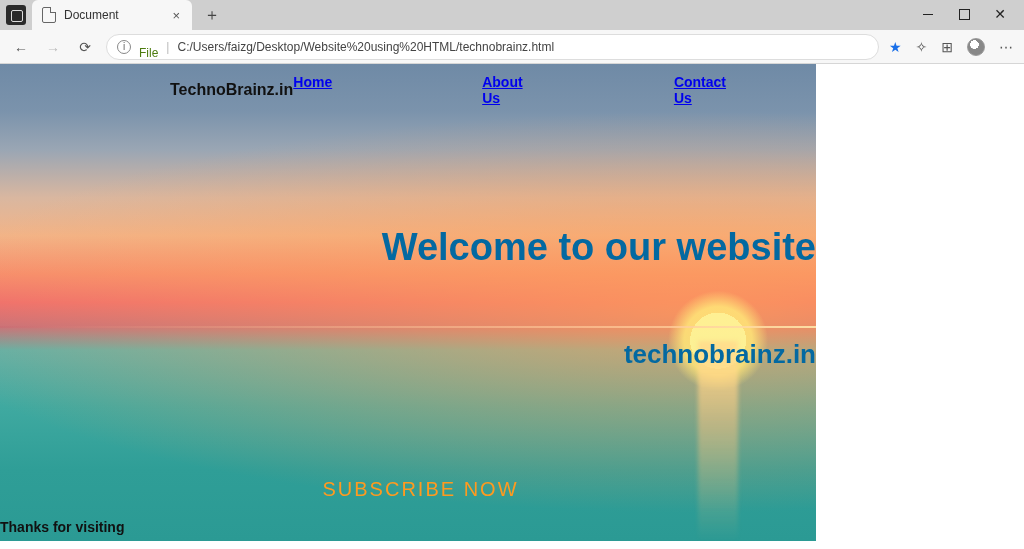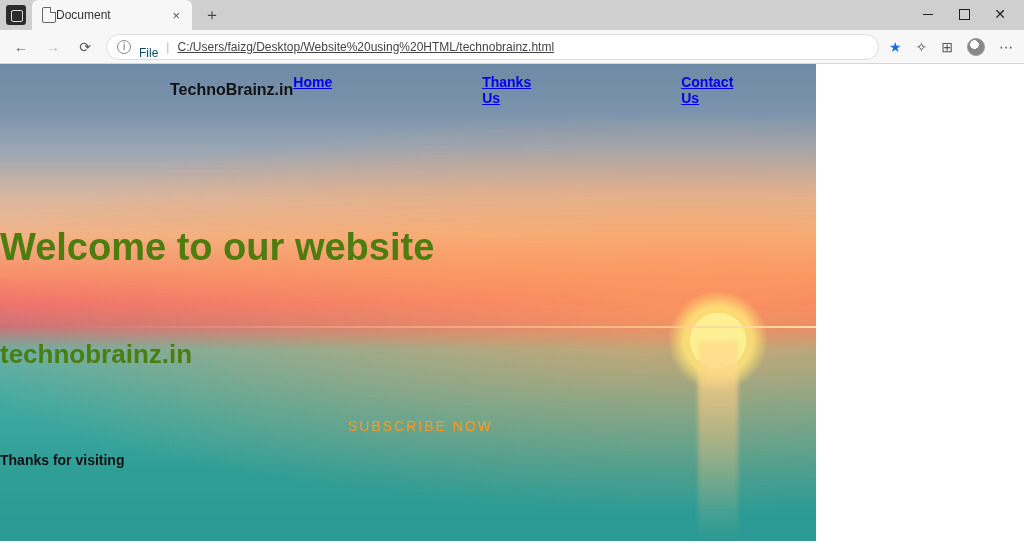--- a/index.html
+++ b/index.html
@@ -10,21 +10,21 @@
   .tabbar { display: flex; align-items: flex-end; height: 30px; background: #cfcfcf; padding: 0 6px 0 6px; }
   .tab-spacer-icon {
     width: 20px; height: 20px; background: #2b2b2b; border-radius: 3px;
     margin-right: 6px; align-self: center; position: relative;
   }
   .tab-spacer-icon::after{
     content:""; position:absolute; left:5px; top:5px; width:10px; height:10px;
     border:1px solid #ddd; border-radius:2px;
   }
   .tab {
-    display: flex; align-items: center; 
+    display: flex; align-items: center; gap: 8px;
     background: #f7f7f7; height: 30px; padding: 0 10px 0 10px;
     border-top-left-radius: 6px; border-top-right-radius: 6px;
     min-width: 160px; font-size: 12px; color: #333;
   }
   .tab .doc-icon {
     width: 14px; height: 16px; border: 1px solid #666; border-radius: 2px; position: relative;
   }
   .tab .doc-icon::after{
     content:""; position:absolute; right:-1px; top:-1px; width:5px; height:5px;
     background:#f7f7f7; border-left:1px solid #666; border-bottom:1px solid #666;
@@ -50,23 +50,23 @@
   .nav-btn.disabled { color:#bbb; cursor:default; }
   .url-field {
     flex: 1; display:flex; align-items:center; gap:8px;
     border:1px solid #ddd; border-radius: 14px; height:26px; padding: 0 10px;
     background:#fff; font-size:12px; color:#555;
   }
   .url-field .info-icon {
     width:14px; height:14px; border:1px solid #888; border-radius:50%;
     display:flex; align-items:center; justify-content:center; font-size:10px; color:#666;
   }
-  .url-field .file-chip { color:#0c4a6e;margin-top:13px; }
+  .url-field .file-chip { color:#4d7c0f;margin-top:13px; }
   .url-field .sep { color:#bbb; }
-  .url-field .url-text { color:#444; flex:1; white-space:nowrap; overflow:hidden; text-overflow:ellipsis;text-decoration:underline; }
+  .url-field .url-text { color:#444; flex:1; white-space:nowrap; overflow:hidden; text-overflow:ellipsis; }
   .right-icons { display:flex; align-items:center; gap:14px; color:#555; font-size:14px; }
   .right-icons .star { color:#1a6fe8; }
   .avatar { width:18px; height:18px; border-radius:50%; background: radial-gradient(circle at 40% 35%, #fff 0 30%, #888 31% 100%); border:1px solid #999; }
   .dots { letter-spacing:1px; }
 
   
   .viewport {
     position: relative; width: 816px; height: calc(549px - 72px);
     overflow: hidden;
   }
@@ -112,32 +112,32 @@
     font-weight:700; letter-spacing:0px; font-size:16px; color:#111;
     text-transform: none;
   }
   .navlinks {
     margin-left:auto; display:flex; gap:150px; padding-right:30px;
   }
   .navlinks a {
     color:#0000EE; font-weight:700; text-decoration: underline; font-size:14px;
   }
 
-  .hero { text-align:left; color:#4d7c0f; }
+  .hero { text-align:right; color:#0369a1; }
   .hero h1 {
     margin-top: 120px; font-size: 38px; font-weight:700;
   }
   .hero h2 {
     margin-top: 70px; font-size: 26px; font-weight:700;
   }
 
   .subscribe {
-    margin-top: 48px; text-align:center;
+    margin-top: 108px; text-align:center;
     color:#ff9a1f; font-family: Impact, "Arial Black", sans-serif;
-    font-size: 14px; letter-spacing: 2px; text-transform: uppercase; padding-left: 25px;
+    font-size: 20px; letter-spacing: 2px; text-transform: uppercase; padding-left: 25px;
   }
   .thanks {
     margin-top: 18px; color:#111; font-weight:700; font-size:14px;
   }
 </style>
 </head>
 <body>
 
 <div class="browser-chrome">
   <div class="tabbar">
@@ -177,21 +177,21 @@
 
 <div class="viewport">
   <div class="bg"></div>
   <div class="horizon"></div>
 
   <div class="page">
     <div class="topnav">
       <span class="logo">TechnoBrainz.in</span>
       <div class="navlinks">
         <a href="#">Home</a>
-        <a href="#">Thanks Us</a>
+        <a href="#">About Us</a>
         <a href="#">Contact Us</a>
       </div>
     </div>
 
     <div class="hero">
       <h1>Welcome to our website</h1>
       <h2>technobrainz.in</h2>
     </div>
 
     <div class="subscribe">SUBSCRIBE NOW</div>

